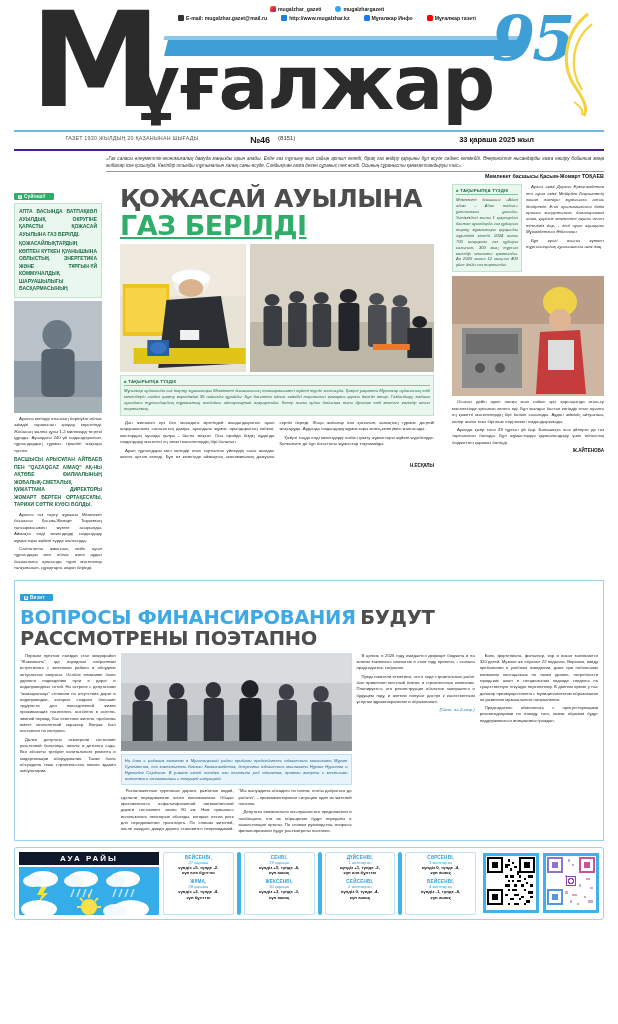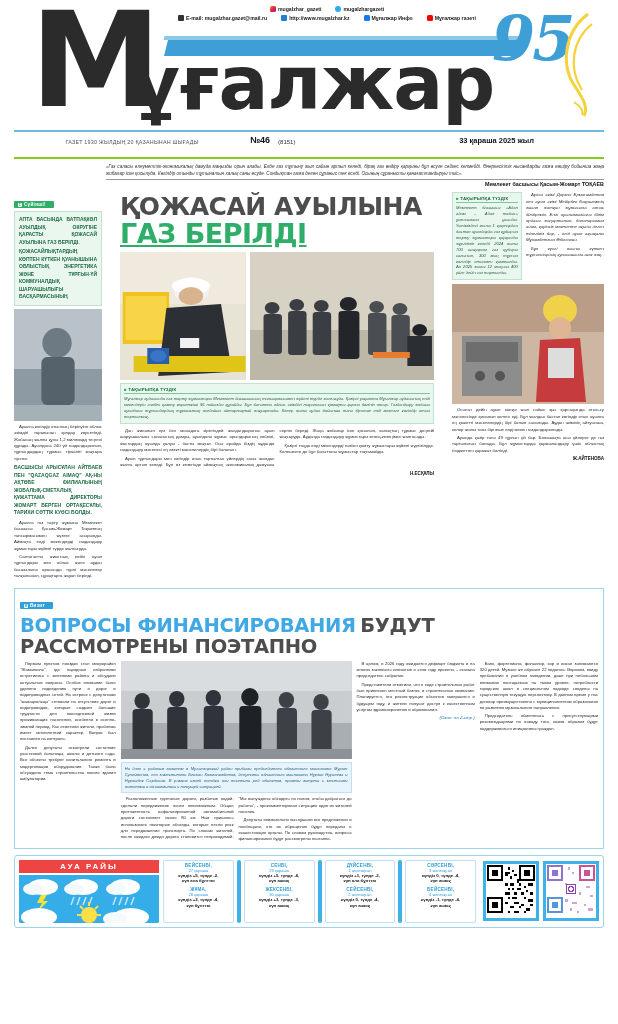--- a/index.html
+++ b/index.html
@@ -47,21 +47,21 @@
   }
   .anniv { position:absolute; right:8px; top:8px; width:104px; height:112px; }
   .anniv .num {
     font-size:62px; font-weight:900; font-style:italic; color:#3d9fd6;
     font-family:"DejaVu Serif", serif; line-height:62px; letter-spacing:-3px;
   }
   .anniv .swirl { position:absolute; right:2px; top:2px; width:40px; height:108px; }
 
   
   .inforule { border-top:2px solid #6fb9e0; margin-top:2px; }
-  .infobar { display:flex; align-items:flex-end; padding:3px 0 12px; border-bottom:2px solid #84cc16; font-size:5.4px; }
+  .infobar { display:flex; align-items:flex-start; padding:3px 0 4px; border-bottom:2px solid #4c1d95; font-size:5.4px; }
   .info-left { width:40%; text-align:center; color:#555; letter-spacing:.2px; }
   .info-num { font-weight:900; font-size:9px; color:#111; }
   .info-paren { font-size:6px; color:#333; margin-left:8px; }
   .info-date { margin-left:auto; margin-right:70px; font-size:7.5px; font-weight:700; color:#111; }
 
   
   .lede { display:flex; padding:4px 0 2px; }
   .lede-spacer { width:88px; flex:none; }
   .lede-body { flex:1; padding-left:4px; }
   .lede-text { font-size:4.6px; line-height:1.55; color:#333; font-style:italic; text-align:justify; }
@@ -119,21 +119,21 @@
   .bcol { font-size:4.2px; line-height:1.5; color:#2a2a2a; text-align:justify; }
   .bcol p { margin-bottom:2px; text-indent:5px; }
   .bphoto { width:100%; height:98px; background:#cfd6da; }
   .bcap { background:#e8f4fb; border:1px solid #bfe0f2; padding:3px; margin-top:3px;
           font-size:4.1px; line-height:1.45; color:#1f5c80; font-style:italic; text-align:justify; }
   .contnote { text-align:right; font-size:4.4px; font-style:italic; color:#2a7bb0; margin-top:2px; }
 
   
   .weather { margin-top:6px; border:1px solid #9ed3ee; border-radius:3px; padding:4px; display:flex; gap:4px; align-items:stretch; }
   .w-left { width:140px; flex:none; position:relative; }
-  .w-title { background:#ef4444; color:#fff; font-size:8px; font-weight:900; letter-spacing:2px;
+  .w-title { background:#0f172a; color:#fff; font-size:8px; font-weight:900; letter-spacing:2px;
              text-align:center; padding:2px 0; border-bottom:2px solid #fff; }
   .w-sky { height:48px; background:#35ade8; position:relative; overflow:hidden; border-radius:0 0 2px 2px; }
   .w-days { flex:1; display:flex; gap:3px; }
   .w-card { flex:1; border:1px solid #bfe0f2; border-radius:2px; padding:2px 1px; text-align:center; background:#fff; }
   .w-sep { width:4px; background:#3fb3e8; border-radius:2px; flex:none; }
   .w-dn { font-size:4.6px; font-weight:800; color:#2f9fd8; letter-spacing:.2px; }
   .w-dt { font-size:4.1px; color:#2f9fd8; }
   .w-tx { font-size:4.3px; font-weight:700; color:#111; line-height:1.35; }
   .w-blk { margin-bottom:3px; }
   .qr-wrap { display:flex; gap:4px; align-items:center; padding-left:3px; }

